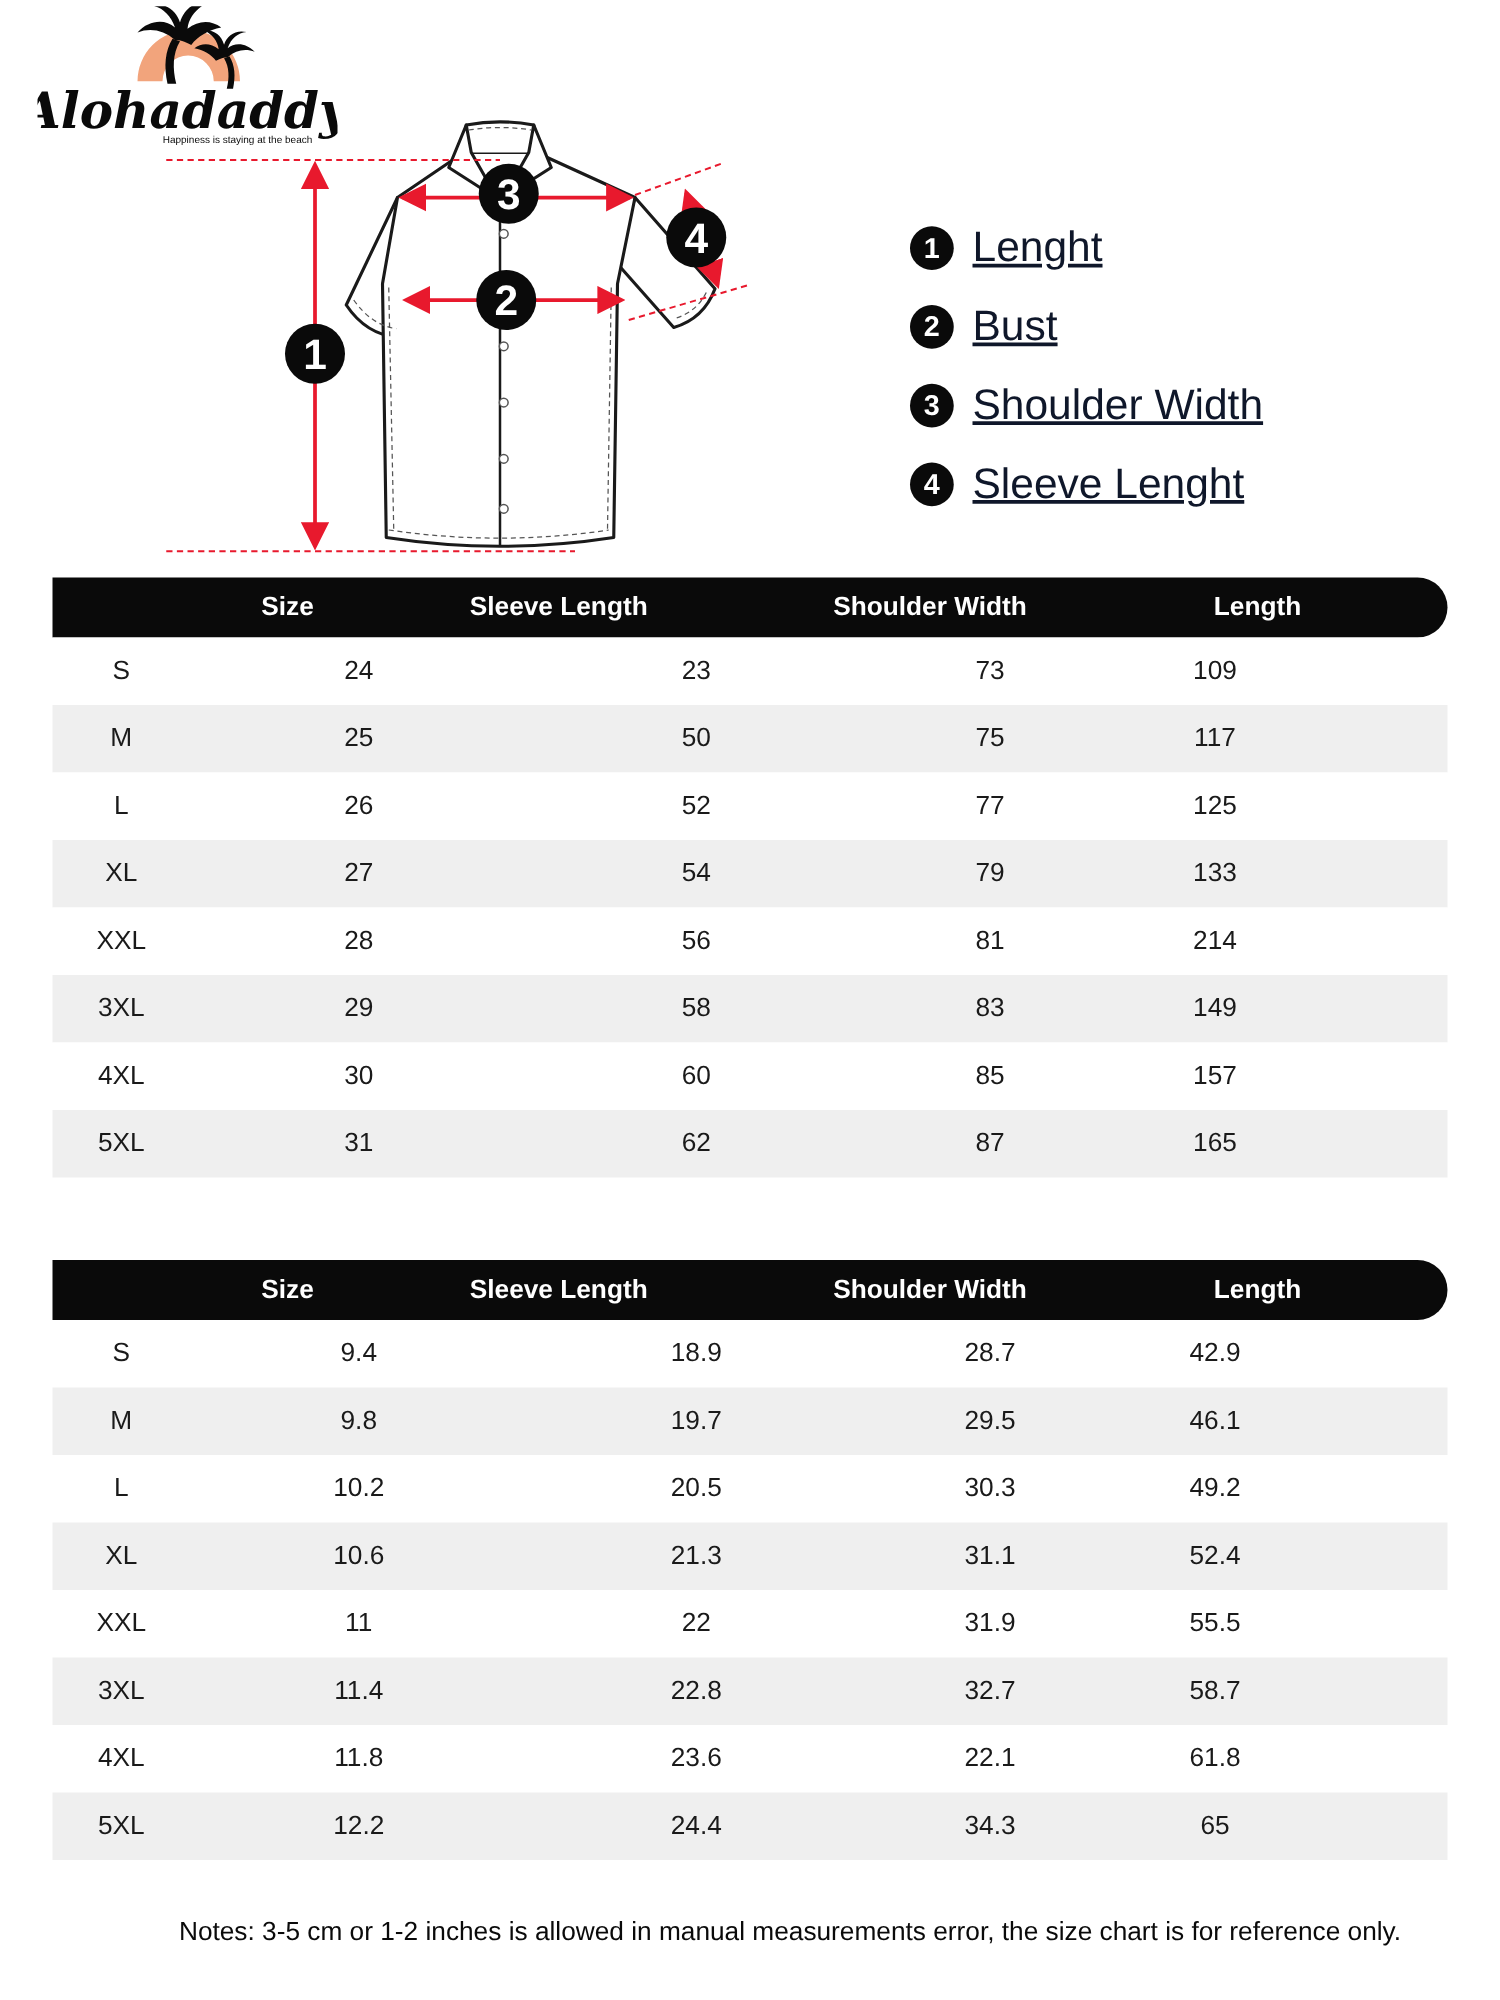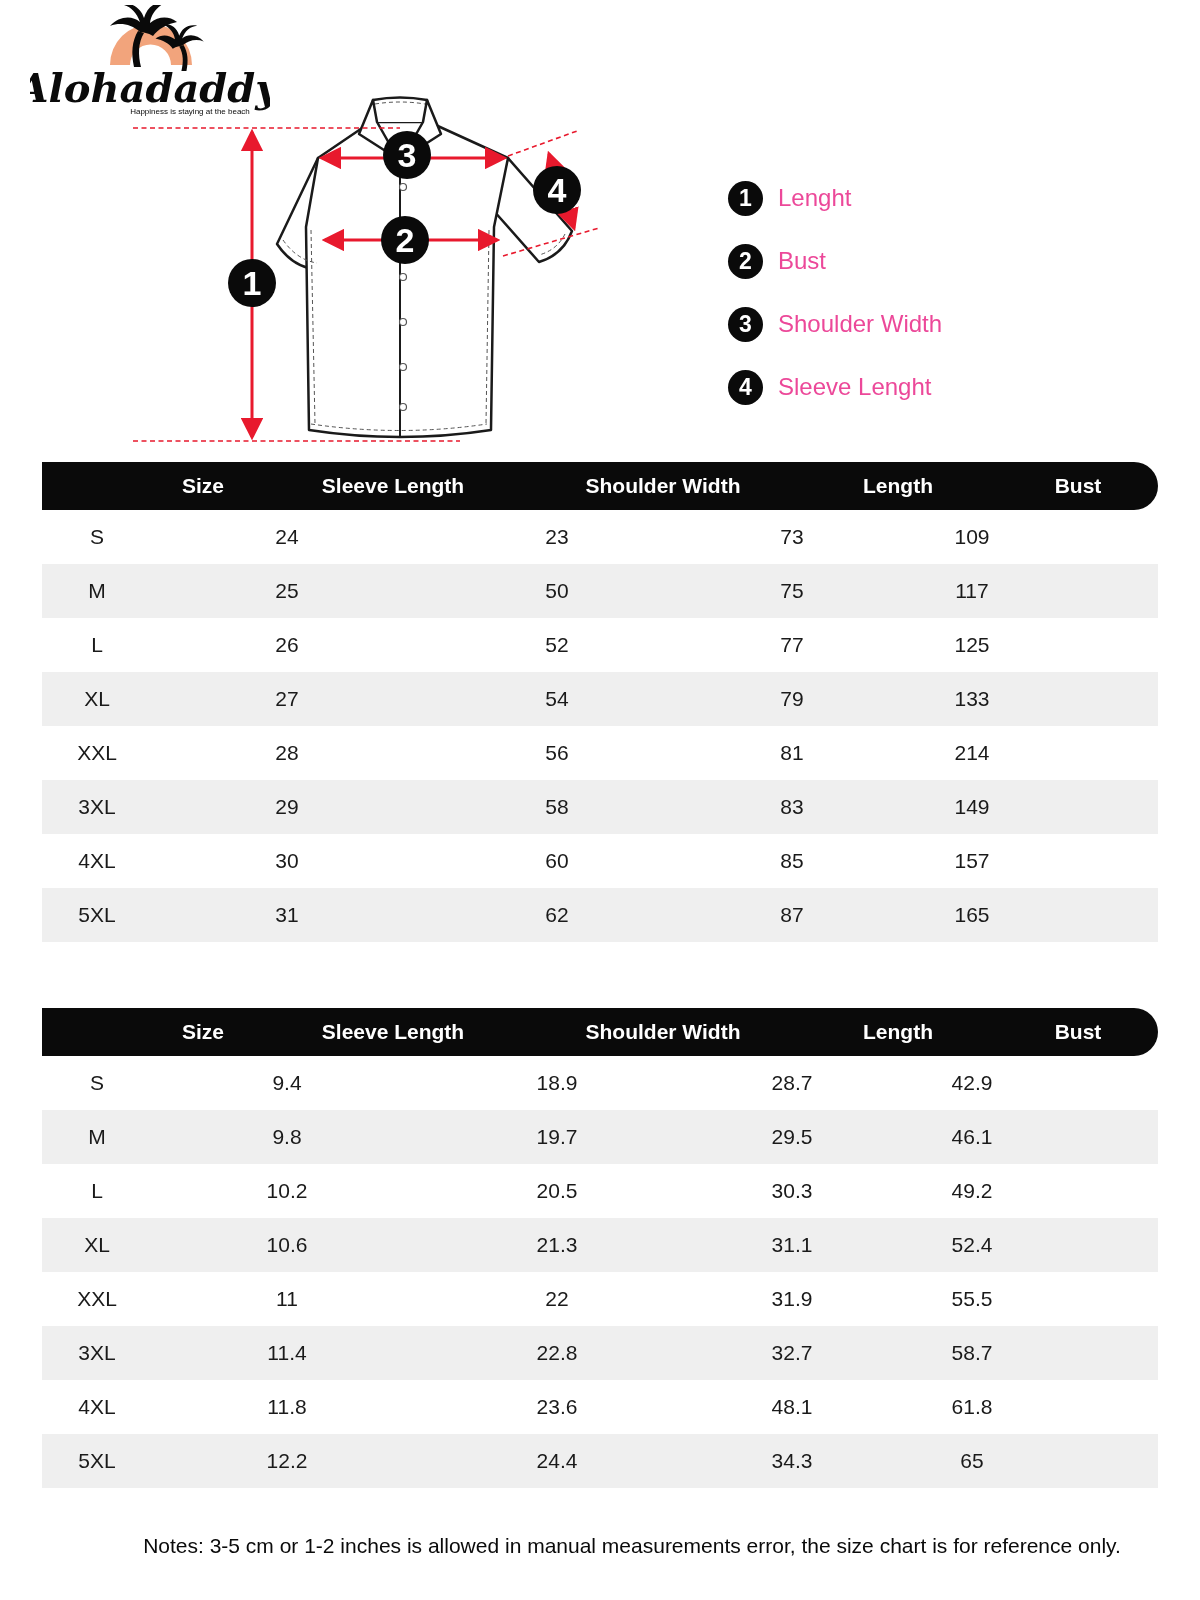--- a/index.html
+++ b/index.html
@@ -13,29 +13,29 @@
 
   
   .diagram{position:absolute;left:125px;top:92px;width:500px;height:362px;}
 
   
   .legend{position:absolute;left:728px;top:178px;display:flex;flex-direction:column;gap:23px;}
   .legend-item{display:flex;align-items:center;height:40px;}
   .num-circle{width:35px;height:35px;border-radius:50%;background:#0a0a0a;color:#fff;
               display:flex;align-items:center;justify-content:center;
               font-size:23px;font-weight:bold;flex:0 0 35px;}
-  .legend-label{margin-left:15px;font-size:24px;color:#ec4899;}
+  .legend-label{margin-left:15px;font-size:34px;color:#0f172a;text-decoration:underline;}
 
   
   .size-table{position:absolute;left:42px;width:1116px;}
   .cm-table{top:462px;}
   .inch-table{top:1008px;}
   .sz-header{height:48px;background:#0a0a0a;border-radius:0 26px 26px 0;
              display:grid;grid-template-columns:106px 110px 270px 270px 200px 160px;
-             align-items:center;}
+             align-items:center;gap:27px;}
   .sz-header .hcell{text-align:center;color:#fff;font-weight:bold;font-size:21px;}
   .sz-body{display:flex;}
   .sz-sidebar{width:106px;background:#0a0a0a;color:#fff;display:flex;
               align-items:center;justify-content:center;font-weight:bold;}
   .cm-table .sz-sidebar{font-size:46px;}
   .inch-table .sz-sidebar{font-size:33px;letter-spacing:-1px;}
   .sz-rows{flex:1;}
   .sz-row{height:54px;display:grid;grid-template-columns:110px 270px 270px 200px 160px;
           align-items:center;background:#fff;}
   .sz-row:nth-of-type(even){background:#efefef;}
@@ -302,21 +302,21 @@
             <div class="cell">11.4</div>
             <div class="cell">22.8</div>
             <div class="cell">32.7</div>
             <div class="cell">58.7</div>
           </div>
 
           <div class="sz-row">
             <div class="cell">4XL</div>
             <div class="cell">11.8</div>
             <div class="cell">23.6</div>
-            <div class="cell">48.1</div>
+            <div class="cell">22.1</div>
             <div class="cell">61.8</div>
           </div>
 
           <div class="sz-row">
             <div class="cell">5XL</div>
             <div class="cell">12.2</div>
             <div class="cell">24.4</div>
             <div class="cell">34.3</div>
             <div class="cell">65</div>
           </div>

